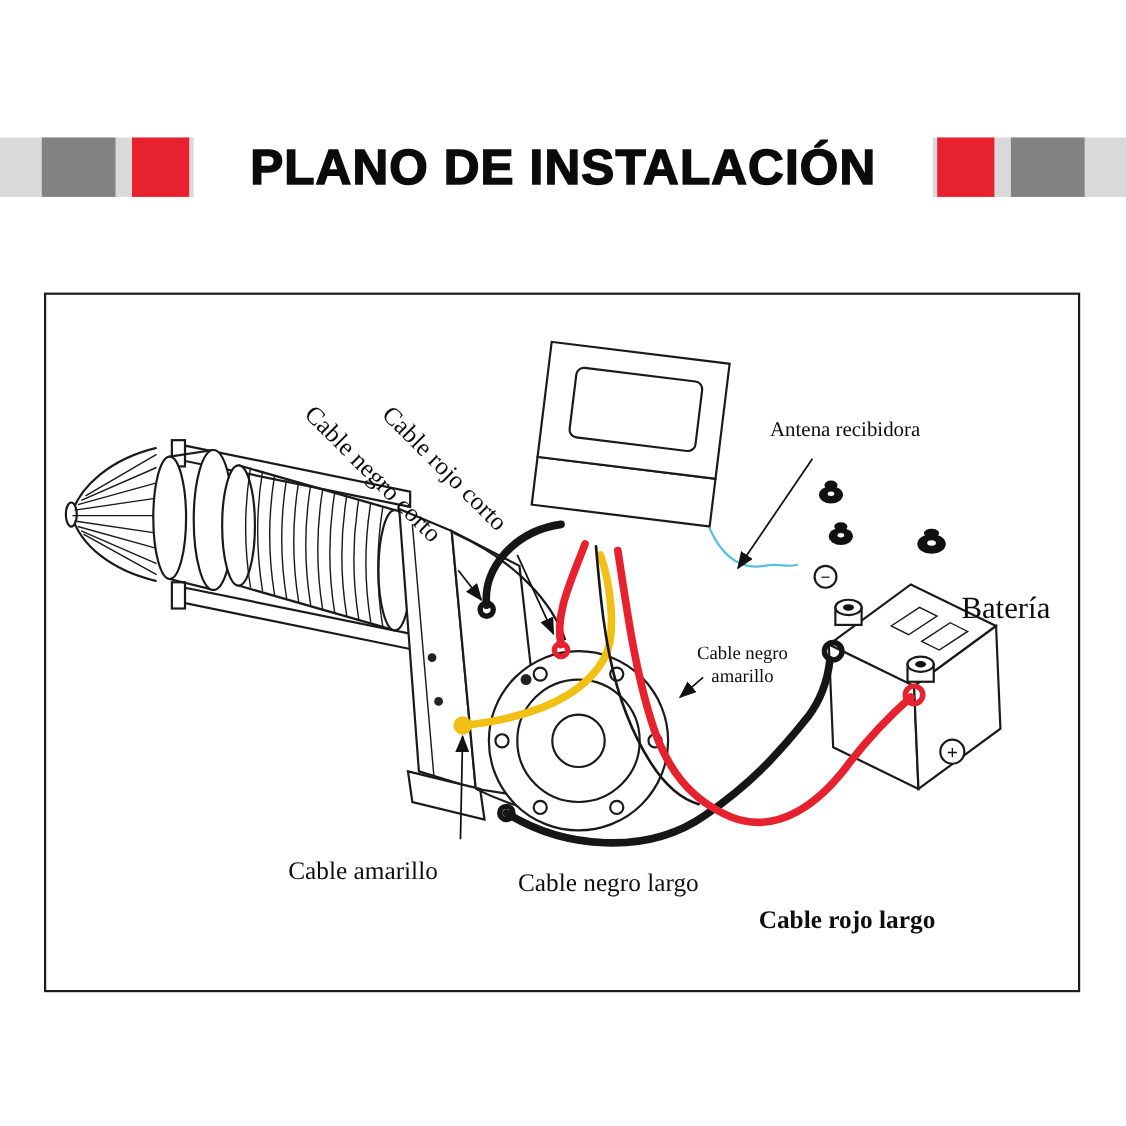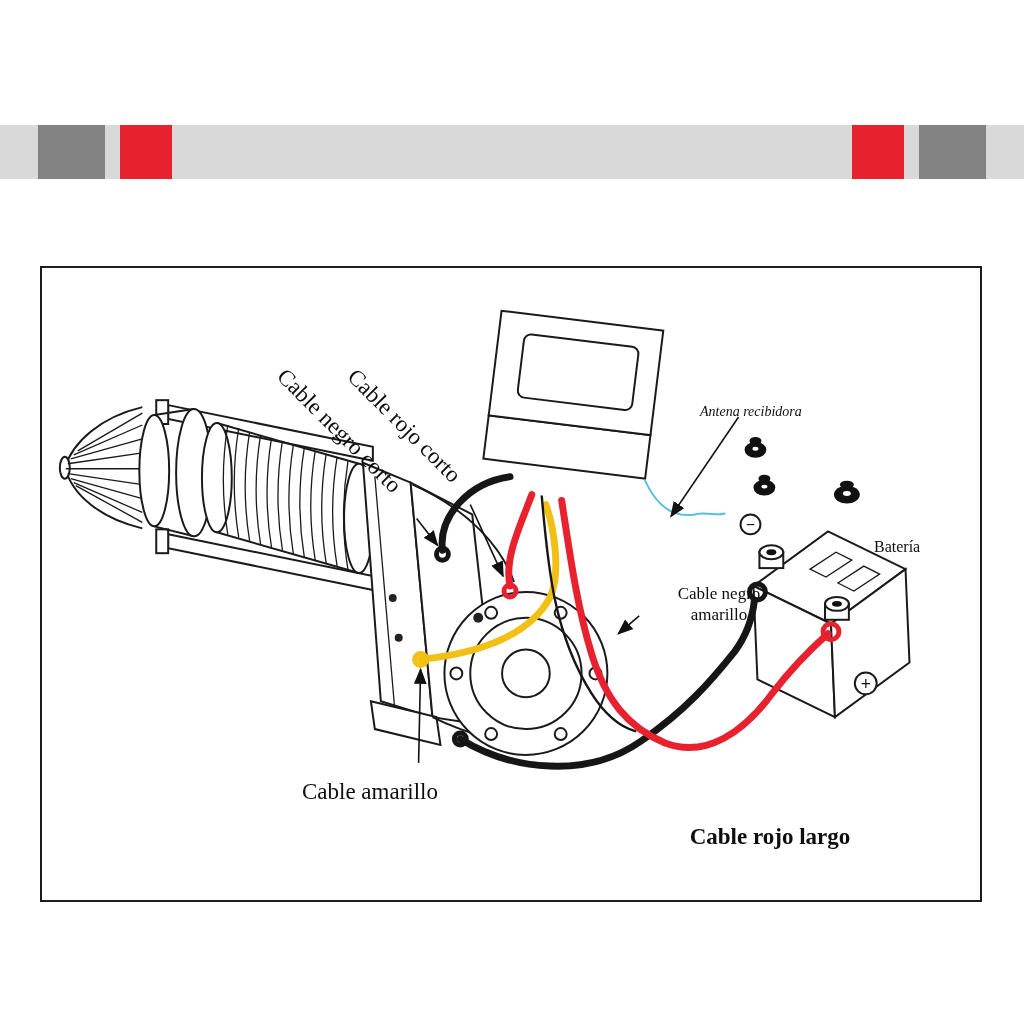--- a/index.html
+++ b/index.html
@@ -48,20 +48,23 @@
 <body>
 
 <div class="page">
 
   <div class="band">
     <div class="band-block blk-dark-l"></div>
     <div class="band-block blk-red-l"></div>
     <div class="band-block blk-red-r"></div>
     <div class="band-block blk-dark-r"></div>
   </div>
+  <div class="title-box">
+    <h1>PLANO DE INSTALACIÓN</h1>
+  </div>
 
   <div class="diagram-box">
     <svg viewBox="0 0 942 636">
       <defs>
         <marker id="ah" markerWidth="11" markerHeight="9" refX="9" refY="4" orient="auto">
           <path d="M0,0 L10,4 L0,8 z" fill="#111"></path>
         </marker>
       </defs>
 
       <g>
@@ -185,22 +188,23 @@
         <line class="arrow" x1="430" y1="238" x2="463" y2="310" marker-end="url(#ah)"></line>
         <line class="arrow" x1="376" y1="252" x2="397" y2="279" marker-end="url(#ah)"></line>
         <line class="arrow" x1="700" y1="150" x2="632" y2="250" marker-end="url(#ah)"></line>
         <line class="arrow" x1="378" y1="498" x2="380" y2="404" marker-end="url(#ah)"></line>
         <line class="arrow" x1="600" y1="350" x2="579" y2="368" marker-end="url(#ah)"></line>
       </g>
     </svg>
 
     <div class="dlabel center" style="left:362px;top:158px;transform:translate(-50%,-50%) rotate(45deg);">Cable rojo corto</div>
     <div class="dlabel center" style="left:297px;top:163px;transform:translate(-50%,-50%) rotate(45deg);">Cable negro corto</div>
-    <div class="dlabel" style="left:658px;top:136px;font-size:14px;font-style:italic;">Antena recibidora</div>
-    <div class="dlabel small center" style="left:633px;top:336px;line-height:21px;margin-left:44px;">
+    <div class="dlabel" style="left:658px;top:112px;font-size:19px;">Antena recibidora</div>
+    <div class="dlabel small center" style="left:633px;top:336px;line-height:21px;">
       <div>Cable negro</div>
       <div>amarillo</div>
     </div>
-    <div class="dlabel" style="left:832px;top:270px;font-size:16px;">Batería</div>
-    <div class="dlabel center" style="left:288px;top:524px;margin-left:40px;">Cable amarillo</div>
+    <div class="dlabel" style="left:832px;top:270px;font-size:28px;">Batería</div>
+    <div class="dlabel center" style="left:288px;top:524px;">Cable amarillo</div>
+    <div class="dlabel center" style="left:511px;top:535px;">Cable negro largo</div>
     <div class="dlabel center" style="left:728px;top:569px;font-weight:bold;">Cable rojo largo</div>
   </div>
 </div>
 
 </body></html>

